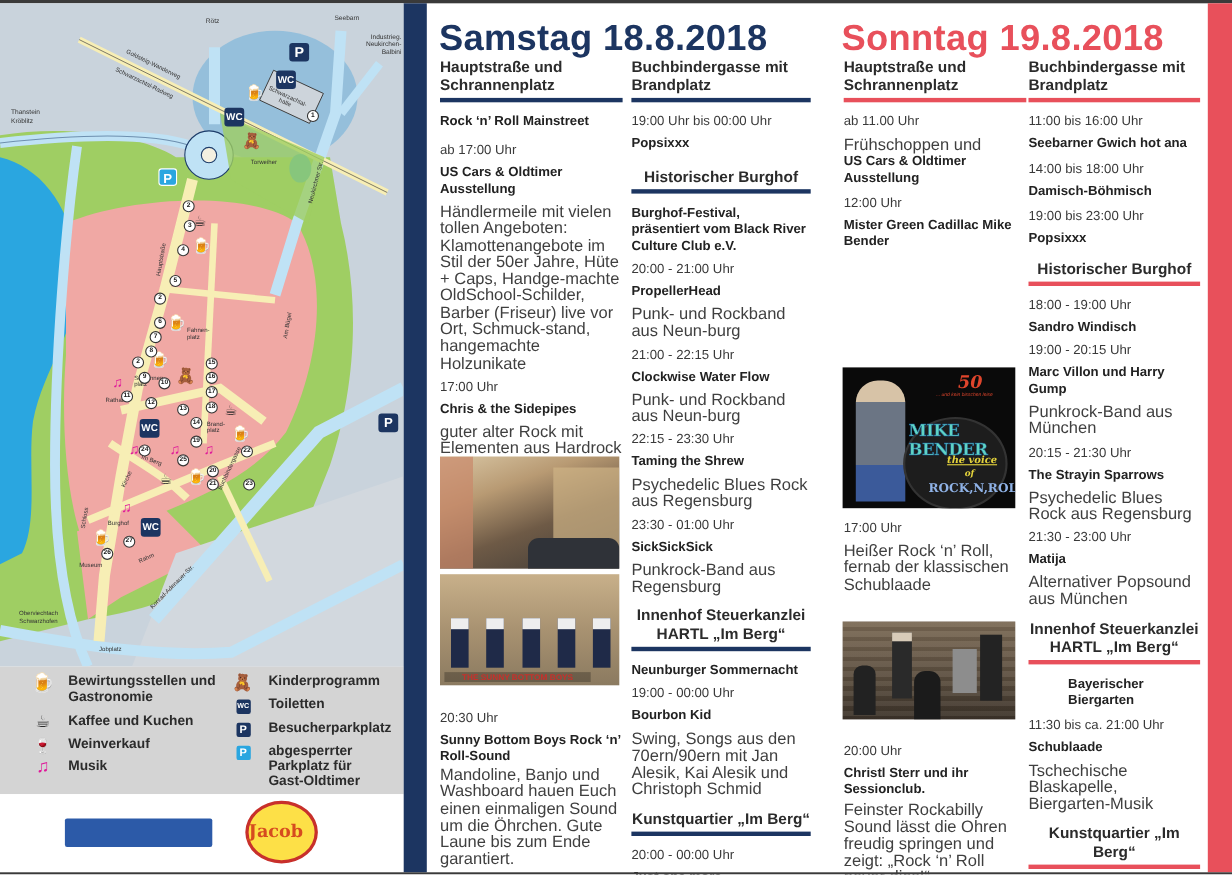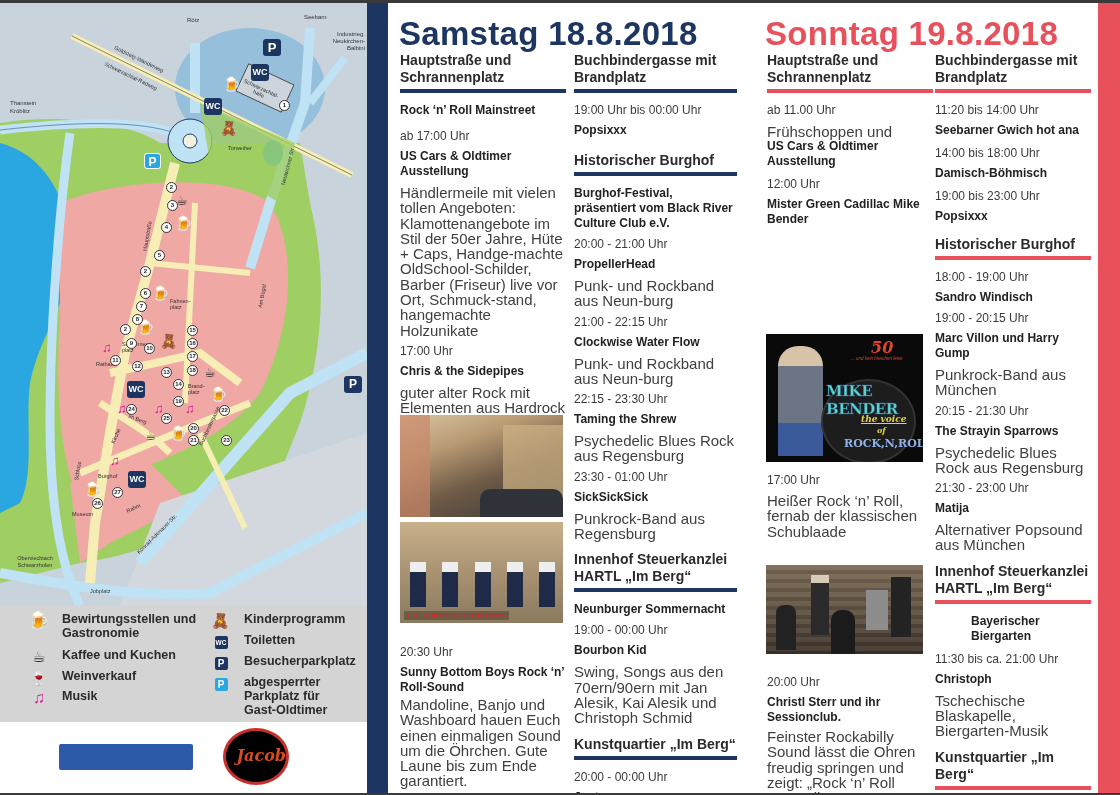--- a/index.html
+++ b/index.html
@@ -19,21 +19,21 @@
   .red-strip { position: absolute; left: 1098px; top: 3px; width: 22px; height: 790px; background: #e8505b; }
 
   
   .day-title { position: absolute; font-weight: bold; font-size: 33px; letter-spacing: 0.3px; line-height: 36px; }
   .sat .day-title { color: #1c3561; }
   .sun .day-title { color: #e8505b; }
   .col { position: absolute; top: 52px; width: 166px; }
   .venue { font-weight: bold; font-size: 14px; line-height: 17px; color: #2b2b2b; padding-bottom: 3px; margin-bottom: 10px; }
   .sat .venue { border-bottom: 4px solid #1c3561; }
   .sun .venue { border-bottom: 4px solid #e8505b; }
-  .venue.mt { margin-top: 10px; }
+  .venue.mt { margin-top: 10px; text-align: center; }
   .time { font-size: 12px; color: #3a3a3a; line-height: 15px; margin-bottom: 5px; }
   .act { font-weight: bold; font-size: 12px; color: #222; line-height: 15px; margin-bottom: 6px; }
   .desc { font-size: 15px; color: #3f3f3f; line-height: 15.3px; margin-bottom: 6px; }
 </style>
 </head>
 <body>
 
 <div class="topline"></div>
 
 <div class="map-panel">
@@ -204,21 +204,21 @@
   <div class="legend-item" style="left:210px;top:69px;width:120px;">
     <span class="ic">
         <span style="display:inline-block;width:13px;height:13px;background:#2aa6e0;color:#fff;border-radius:2px;font-size:10px;line-height:13px;text-align:center;">P</span>
       </span>
     <span>abgesperrter Parkplatz für Gast-Oldtimer</span>
   </div>
 </div>
 
 <div class="logos">
   <div style="position:absolute;left:59px;top:22px;width:134px;height:26px;background:#2c5aa8;border-radius:2px;"></div>
-  <div style="position:absolute;left:223px;top:6px;width:66px;height:57px;background:#000000;border:3px solid #c8302b;border-radius:50%;text-align:right;font-style:italic;">
+  <div style="position:absolute;left:223px;top:6px;width:66px;height:57px;background:#fde047;border:3px solid #c8302b;border-radius:50%;text-align:left;">
     <div style="font-family:'DejaVu Serif',serif;font-weight:bold;font-size:16px;color:#d64b1f;line-height:20px;margin-top:15px;">Jacob</div>
   </div>
 </div>
 
 <div class="nav-strip"></div>
 <div class="red-strip"></div>
 
 <section class="sat">
   <h1 class="day-title" style="left:399px;top:16px;">Samstag 18.8.2018</h1>
 
@@ -239,21 +239,21 @@
     <div style="position:absolute;left:80px;bottom:0;width:83px;height:28px;background:#2f3238;border-radius:10px 10px 0 0;"></div>
   </div>
   <div style="position:absolute;left:400px;top:522px;width:163px;height:101px;background:linear-gradient(180deg,#c8b08a 0%,#a89271 50%,#8b7a60 100%);overflow:hidden;">
     <div style="position:absolute;left:10px;top:40px;width:145px;height:45px;display:flex;justify-content:space-between;">
       <div style="width:16px;height:45px;background:#1f2a48;border-top:10px solid #eee;"></div>
       <div style="width:16px;height:45px;background:#1f2a48;border-top:10px solid #eee;"></div>
       <div style="width:16px;height:45px;background:#1f2a48;border-top:10px solid #eee;"></div>
       <div style="width:16px;height:45px;background:#1f2a48;border-top:10px solid #eee;"></div>
       <div style="width:16px;height:45px;background:#1f2a48;border-top:10px solid #eee;"></div>
     </div>
-    <div style="position:absolute;left:4px;bottom:3px;font-size:7.5px;font-weight:bold;color:#c8302b;background:rgba(0,0,0,.25);padding:0 2px;">THE SUNNY BOTTOM BOYS</div>
+    <div style="position:absolute;left:4px;bottom:3px;font-size:7.5px;font-weight:bold;color:#c8302b;background:rgba(0,0,0,.25);padding:0 16px;">THE SUNNY BOTTOM BOYS</div>
   </div>
 
   <div class="col" style="left:400px;top:645px;">
     <div class="time">20:30 Uhr</div>
     <div class="act" style="margin-bottom:2px;">Sunny Bottom Boys Rock ‘n’ Roll-Sound</div>
     <div class="desc">Mandoline, Banjo und Washboard hauen Euch einen einmaligen Sound um die Öhrchen. Gute Laune bis zum Ende garantiert.</div>
   </div>
 
   <div class="col" style="left:574px;width:163px;">
     <div class="venue">Buchbindergasse mit Brandplatz</div>
@@ -325,21 +325,21 @@
   </div>
 
   <div class="col" style="left:767px;top:675px;">
     <div class="time">20:00 Uhr</div>
     <div class="act" style="margin-bottom:4px;">Christl Sterr und ihr Sessionclub.</div>
     <div class="desc">Feinster Rockabilly Sound lässt die Ohren freudig springen und zeigt: „Rock ‘n’ Roll never dies!“</div>
   </div>
 
   <div class="col" style="left:935px;width:156px;">
     <div class="venue">Buchbindergasse mit Brandplatz</div>
-    <div class="time">11:20 bis 14:00 Uhr</div>
+    <div class="time">11:00 bis 16:00 Uhr</div>
     <div class="act" style="margin-bottom:8px;">Seebarner Gwich hot ana</div>
     <div class="time">14:00 bis 18:00 Uhr</div>
     <div class="act" style="margin-bottom:8px;">Damisch-Böhmisch</div>
     <div class="time">19:00 bis 23:00 Uhr</div>
     <div class="act">Popsixxx</div>
 
     <div class="venue mt" style="margin-top:12px;">Historischer Burghof</div>
     <div class="time">18:00 - 19:00 Uhr</div>
     <div class="act">Sandro Windisch</div>
     <div class="time">19:00 - 20:15 Uhr</div>
@@ -348,21 +348,21 @@
     <div class="time">20:15 - 21:30 Uhr</div>
     <div class="act">The Strayin Sparrows</div>
     <div class="desc">Psychedelic Blues Rock aus Regensburg</div>
     <div class="time">21:30 - 23:00 Uhr</div>
     <div class="act">Matija</div>
     <div class="desc">Alternativer Popsound aus München</div>
 
     <div class="venue mt">Innenhof Steuerkanzlei HARTL „Im Berg“</div>
     <div class="act" style="margin-bottom:8px;padding-left:36px;">Bayerischer Biergarten</div>
     <div class="time">11:30 bis ca. 21:00 Uhr</div>
-    <div class="act">Christoph</div>
+    <div class="act">Schublaade</div>
     <div class="desc">Tschechische Blaskapelle, Biergarten-Musik</div>
 
     <div class="venue mt">Kunstquartier „Im Berg“</div>
     <div class="time" style="margin-bottom:9px;">18:00 - 22:00 Uhr</div>
     <div class="act">Die 4 Unverdorbenen</div>
   </div>
 </section>
 
 <div class="botline"></div>
 

